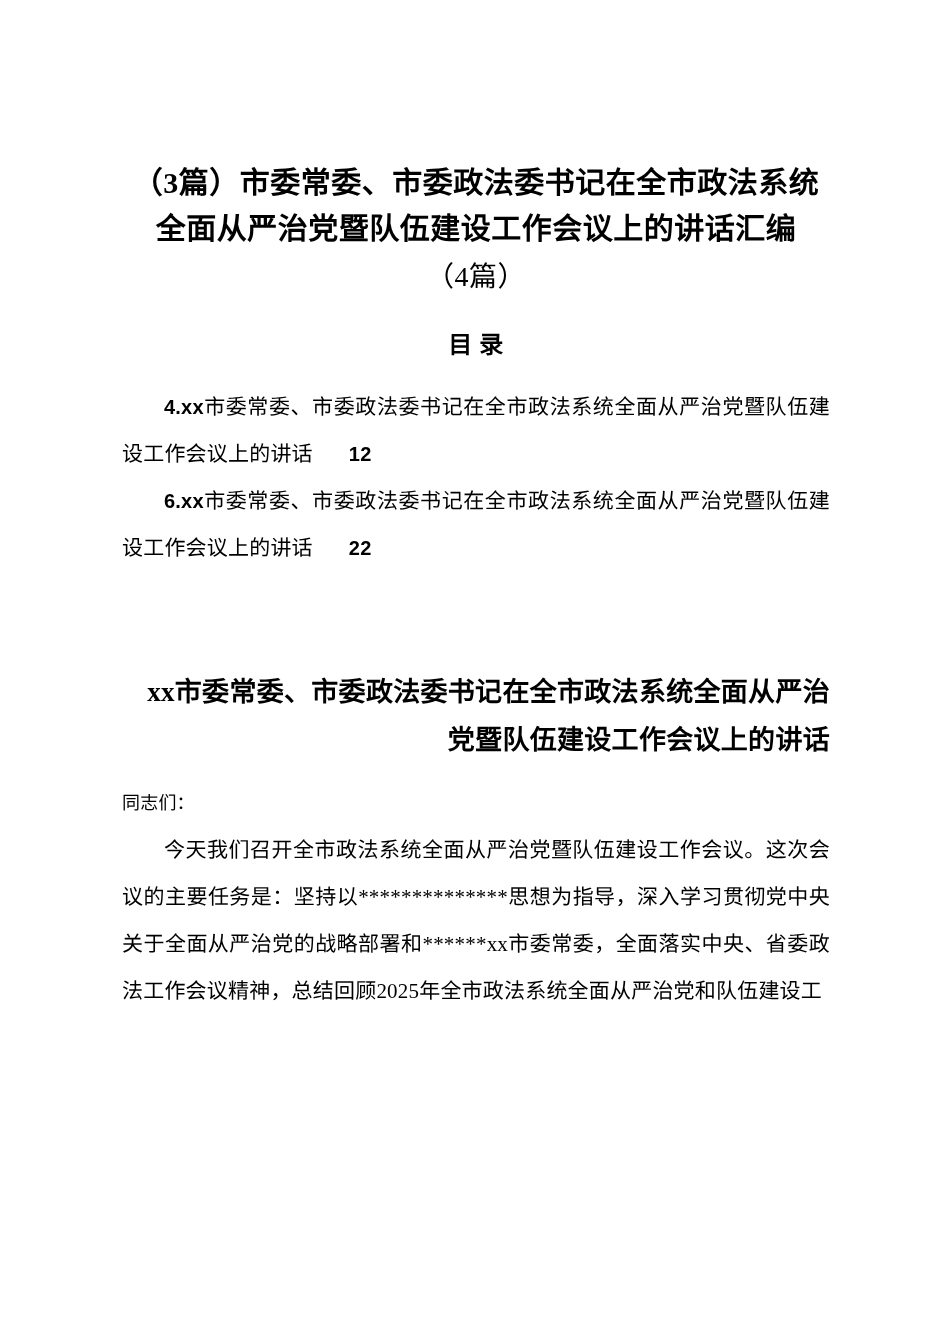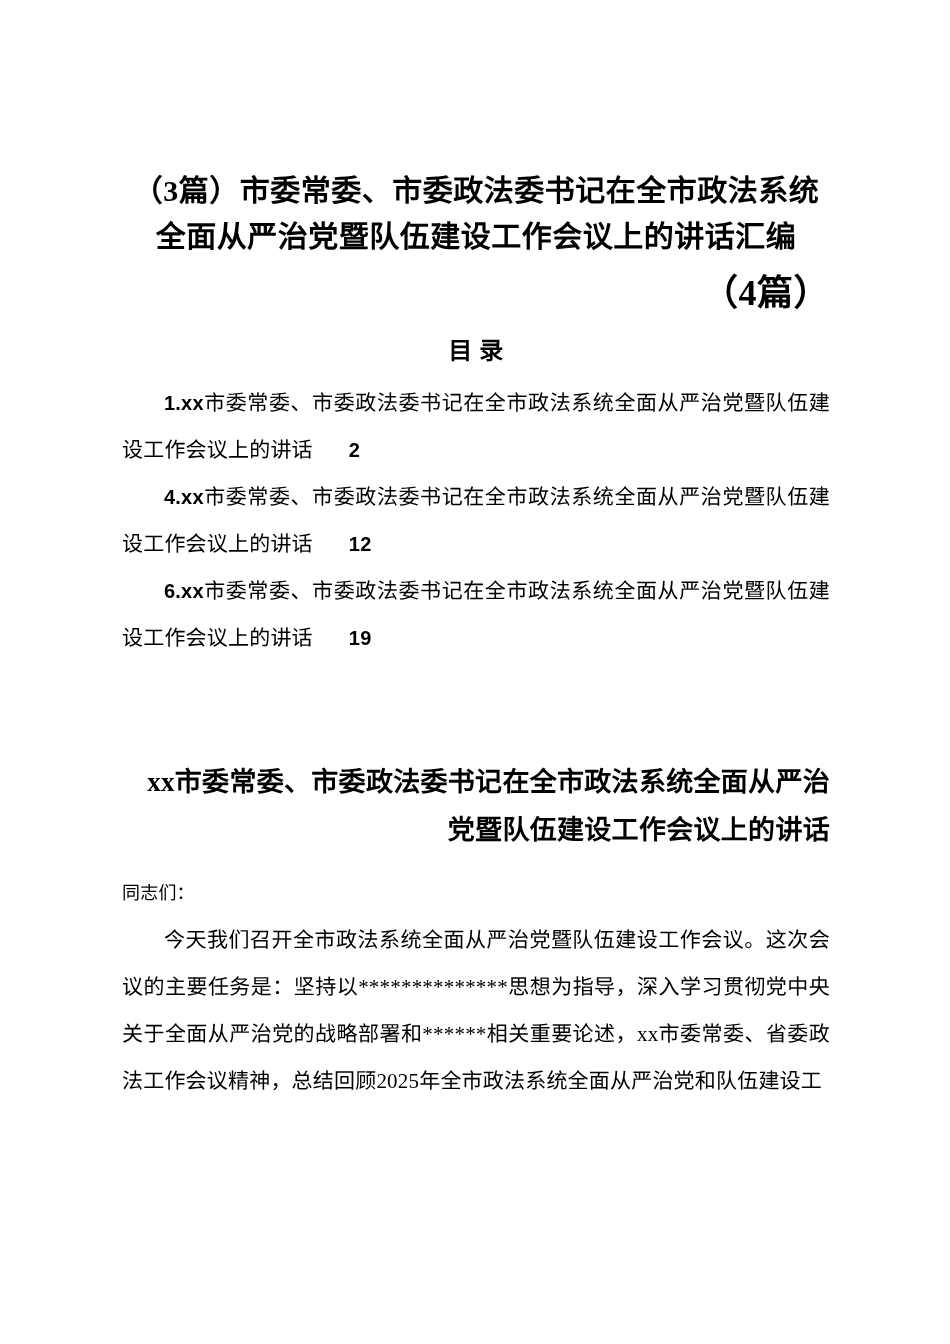--- a/index.html
+++ b/index.html
@@ -21,45 +21,45 @@
   .page {
     width: 950px;
     height: 1344px;
     box-sizing: border-box;
     padding: 0 120px 0 122px;
     position: relative;
   }
 
   
   .cover-title {
-    margin: 8px;
+    margin: 0;
     padding-top: 160px;
     font-family: "Liberation Serif", "DejaVu Serif", serif;
     font-weight: bold;
     font-size: 30px;
     line-height: 46px;
     text-align: center;
     letter-spacing: 0.5px;
     word-break: break-all;
   }
 
   .cover-subtitle {
     margin: 0;
     padding-top: 2px;
     font-family: "Liberation Serif", "DejaVu Serif", serif;
-    font-weight: bold;
-    font-size: 36px;
+    font-weight: normal;
+    font-size: 28px;
     line-height: 46px;
-    text-align: right;
+    text-align: center;
     letter-spacing: 0.5px;
   }
 
   
   .toc-heading {
-    margin: 3px;
+    margin: 13px;
     padding-top: 12px;
     font-family: "Liberation Serif", "DejaVu Serif", serif;
     font-weight: bold;
     font-size: 24px;
     line-height: 40px;
     text-align: center;
     letter-spacing: 0.5px;
   }
 
   .toc-list {
@@ -138,35 +138,32 @@
 <div class="page">
 
   <h1 class="cover-title">（3篇）市委常委、市委政法委书记在全市政法系统全面从严治党暨队伍建设工作会议上的讲话汇编</h1>
 
   <div class="cover-subtitle">（4篇）</div>
 
   <h2 class="toc-heading">目 录</h2>
 
   <ul class="toc-list">
 
-    <li class="toc-item">
-      <span class="toc-num">1.xx</span><span>市委常委、市委政法委书记在全市政法系统全面从严治党暨队伍建设工作会议上的讲话</span><span class="toc-gap"></span><span class="toc-page">2</span>
-    </li>
 
     <li class="toc-item">
       <span class="toc-num">4.xx</span><span>市委常委、市委政法委书记在全市政法系统全面从严治党暨队伍建设工作会议上的讲话</span><span class="toc-gap"></span><span class="toc-page">12</span>
     </li>
 
     <li class="toc-item">
-      <span class="toc-num">6.xx</span><span>市委常委、市委政法委书记在全市政法系统全面从严治党暨队伍建设工作会议上的讲话</span><span class="toc-gap"></span><span class="toc-page">19</span>
+      <span class="toc-num">6.xx</span><span>市委常委、市委政法委书记在全市政法系统全面从严治党暨队伍建设工作会议上的讲话</span><span class="toc-gap"></span><span class="toc-page">22</span>
     </li>
 
   </ul>
 
   <div class="section-gap"></div>
 
   <h2 class="article-heading">xx市委常委、市委政法委书记在全市政法系统全面从严治党暨队伍建设工作会议上的讲话</h2>
 
   <p class="salutation">同志们：</p>
 
-  <p class="body-para">今天我们召开全市政法系统全面从严治党暨队伍建设工作会议。这次会议的主要任务是：坚持以**************思想为指导，深入学习贯彻党中央关于全面从严治党的战略部署和******相关重要论述，xx市委常委、省委政法工作会议精神，总结回顾2025年全市政法系统全面从严治党和队伍建设工</p>
+  <p class="body-para">今天我们召开全市政法系统全面从严治党暨队伍建设工作会议。这次会议的主要任务是：坚持以**************思想为指导，深入学习贯彻党中央关于全面从严治党的战略部署和******xx市委常委，全面落实中央、省委政法工作会议精神，总结回顾2025年全市政法系统全面从严治党和队伍建设工</p>
 
 </div>
 
 </body></html>

